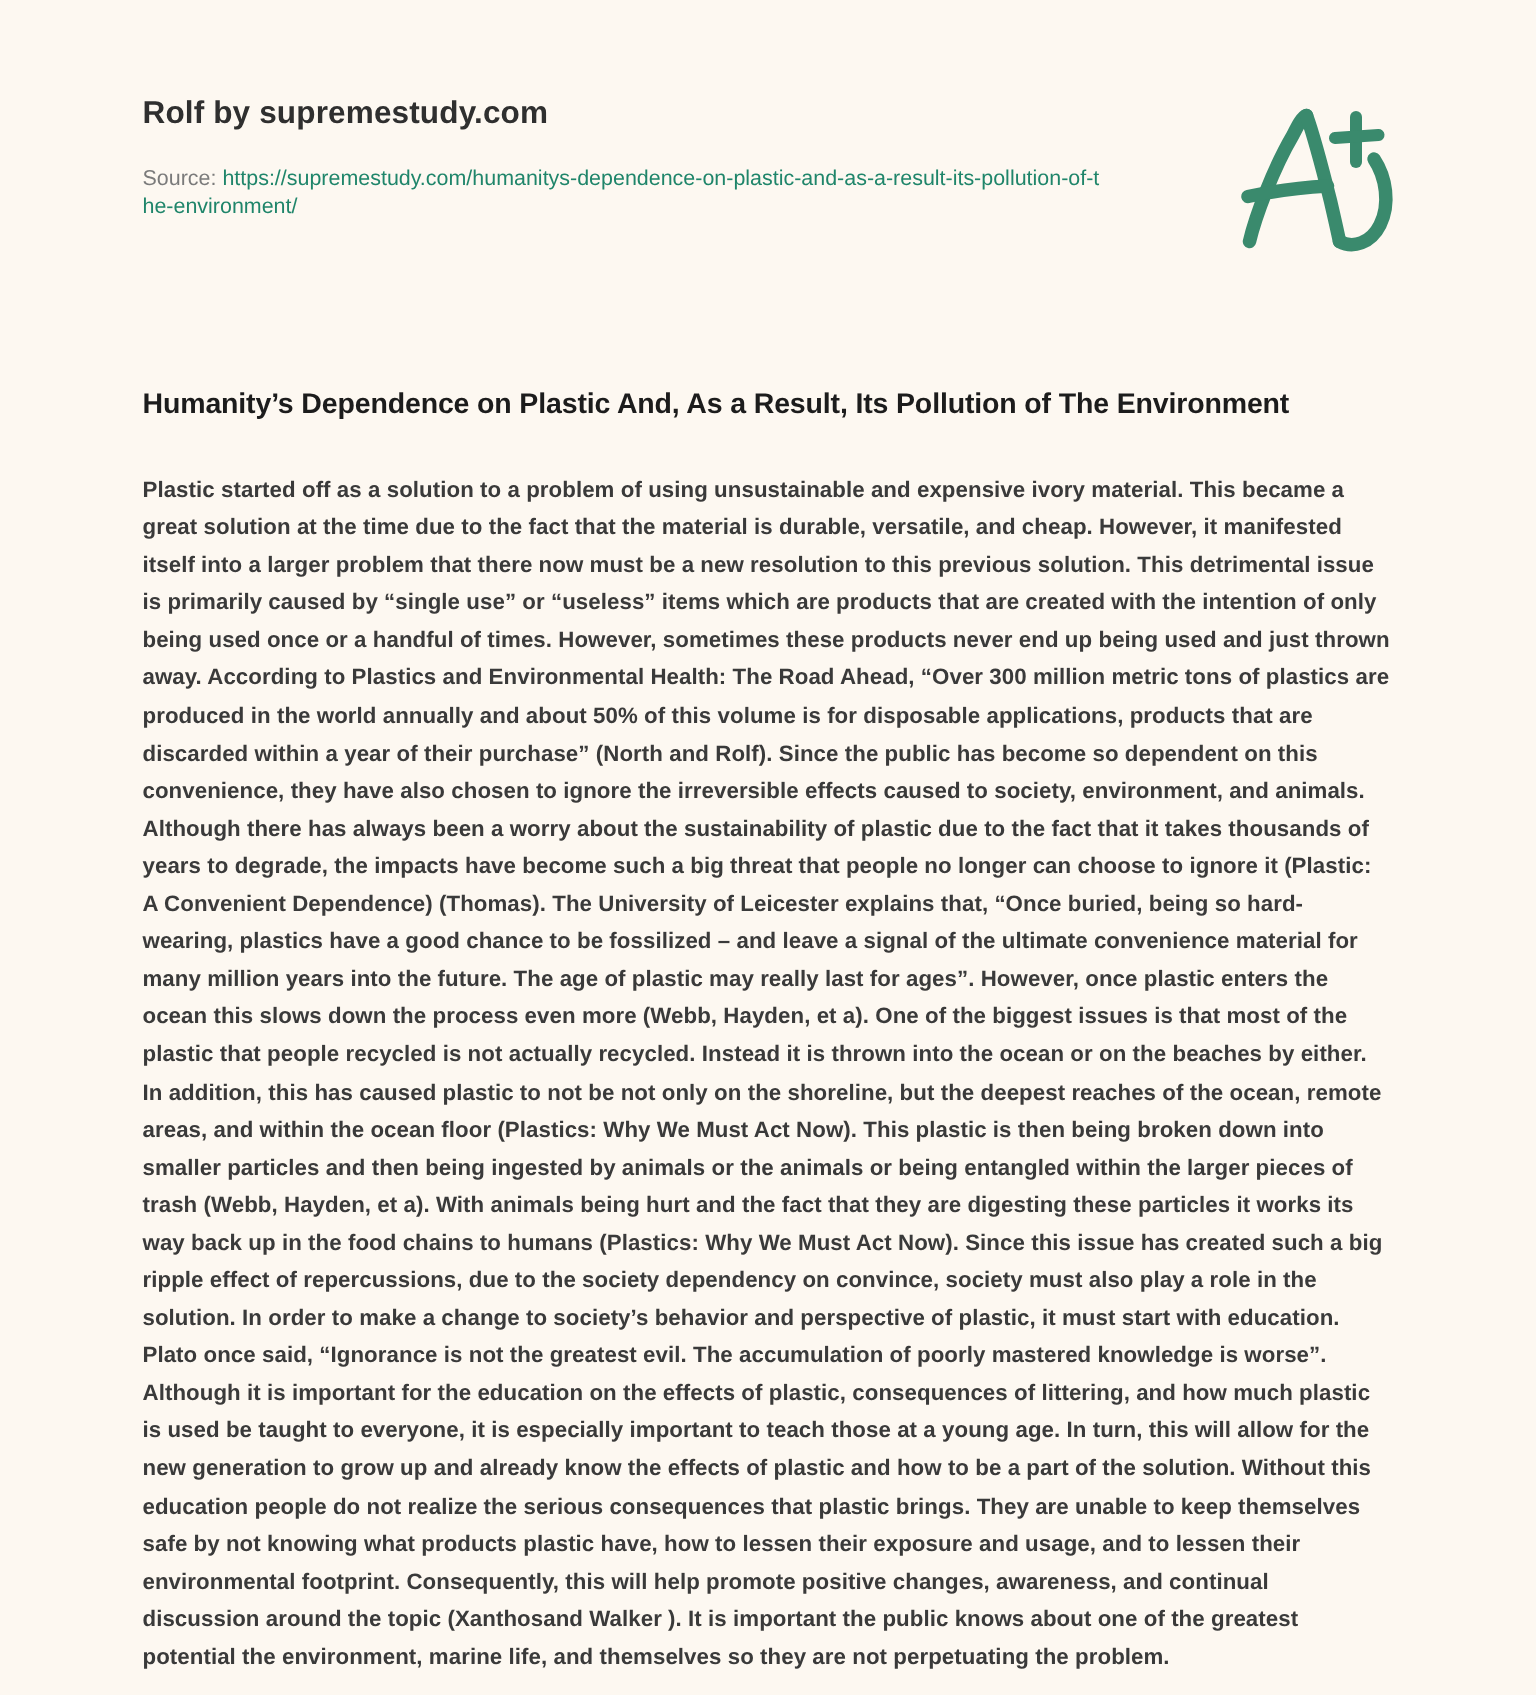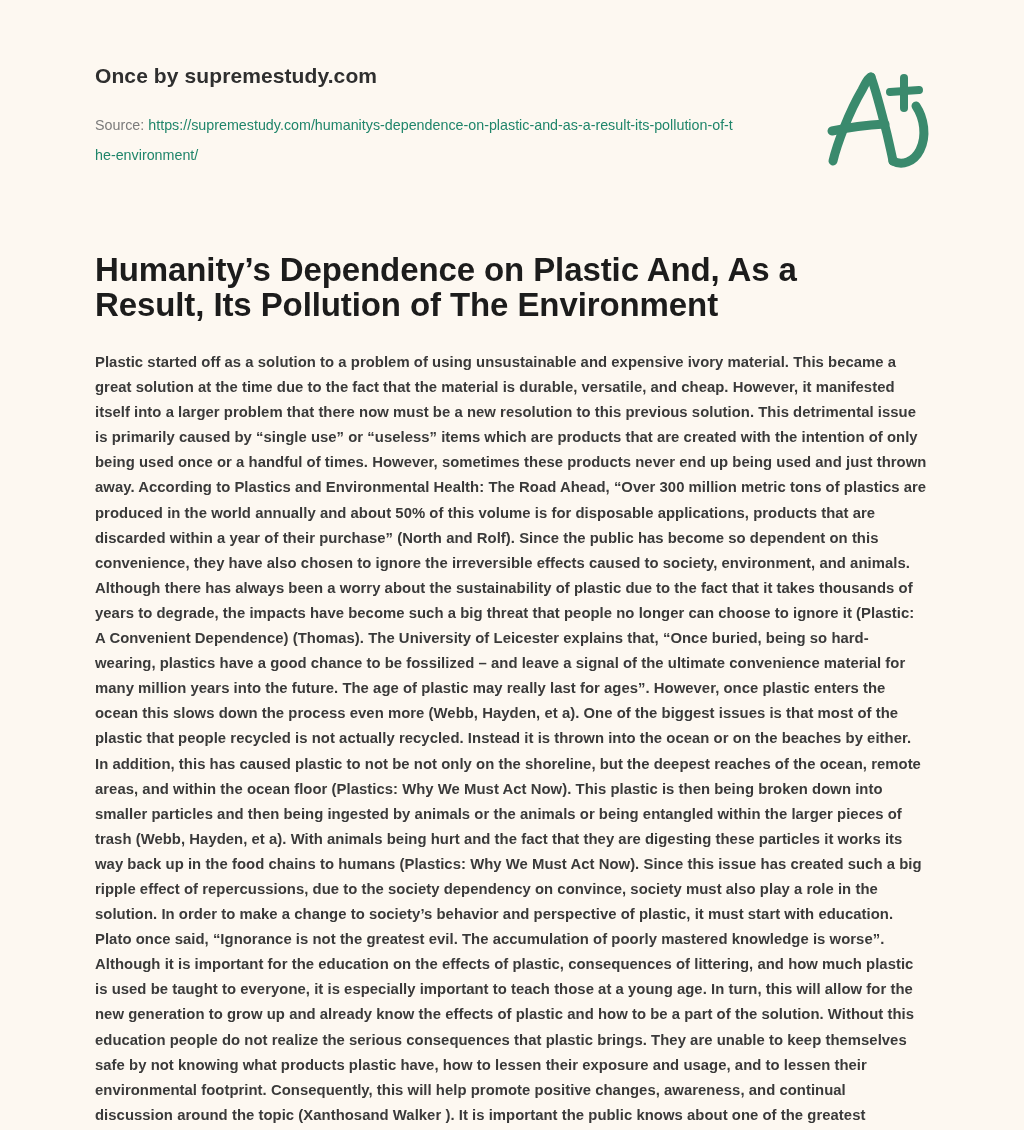--- a/index.html
+++ b/index.html
@@ -42,21 +42,21 @@
     letter-spacing: 0.1px;
     white-space: nowrap;
   }
 
   .source-line {
     position: absolute;
     left: 95px;
     top: 110px;
     width: 640px;
     font-size: 14.3px;
-    line-height: 30px;
+    line-height: 19px;
     color: #7a7a7a;
   }
 
   .source-label {
     color: #7b7b7b;
   }
 
   .source-url {
     color: #1f856a;
     text-decoration: none;
@@ -76,21 +76,21 @@
   
   .article {
     position: absolute;
     left: 95px;
     top: 252px;
     width: 836px;
   }
 
   .article-title {
     margin: 0 0 28px 0;
-    font-size: 33px;
+    font-size: 19px;
     line-height: 35px;
     font-weight: bold;
     color: #1c1c1c;
     letter-spacing: -0.1px;
     max-width: 790px;
   }
 
   .article-body {
     margin: 0;
     font-size: 14.85px;
@@ -102,21 +102,21 @@
     font-weight: bold;
   }
 </style>
 </head>
 <body>
 
 <div class="page">
 
   <div class="header">
 
-    <div class="brand-title">Once by supremestudy.com</div>
+    <div class="brand-title">Rolf by supremestudy.com</div>
 
     <div class="source-line">
       <span class="source-label">Source:</span>
       <a class="source-url" href="#">https://supremestudy.com/humanitys-dependence-on-plastic-and-as-a-result-its-pollution-of-the-environment/</a>
     </div>
 
     <svg class="logo" viewBox="0 0 140 110" xmlns="http://www.w3.org/2000/svg">
       <g fill="none" stroke="#3a8a6d" stroke-linecap="round" stroke-linejoin="round">
 
         <path d="M27 99 C31 82, 43 50, 56 28 C59 22, 62 16, 65 15" stroke-width="9"></path>

